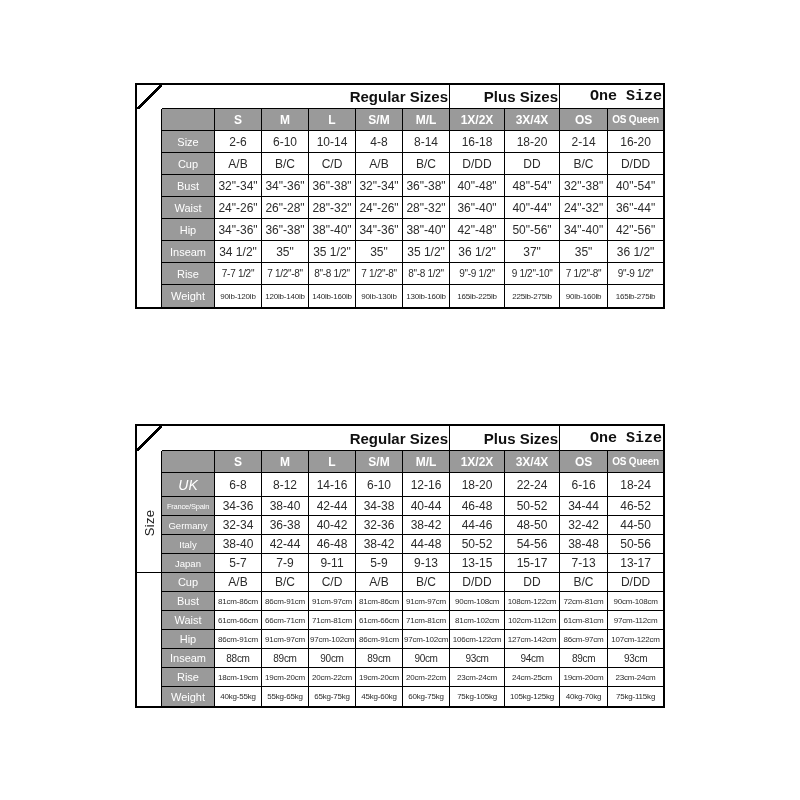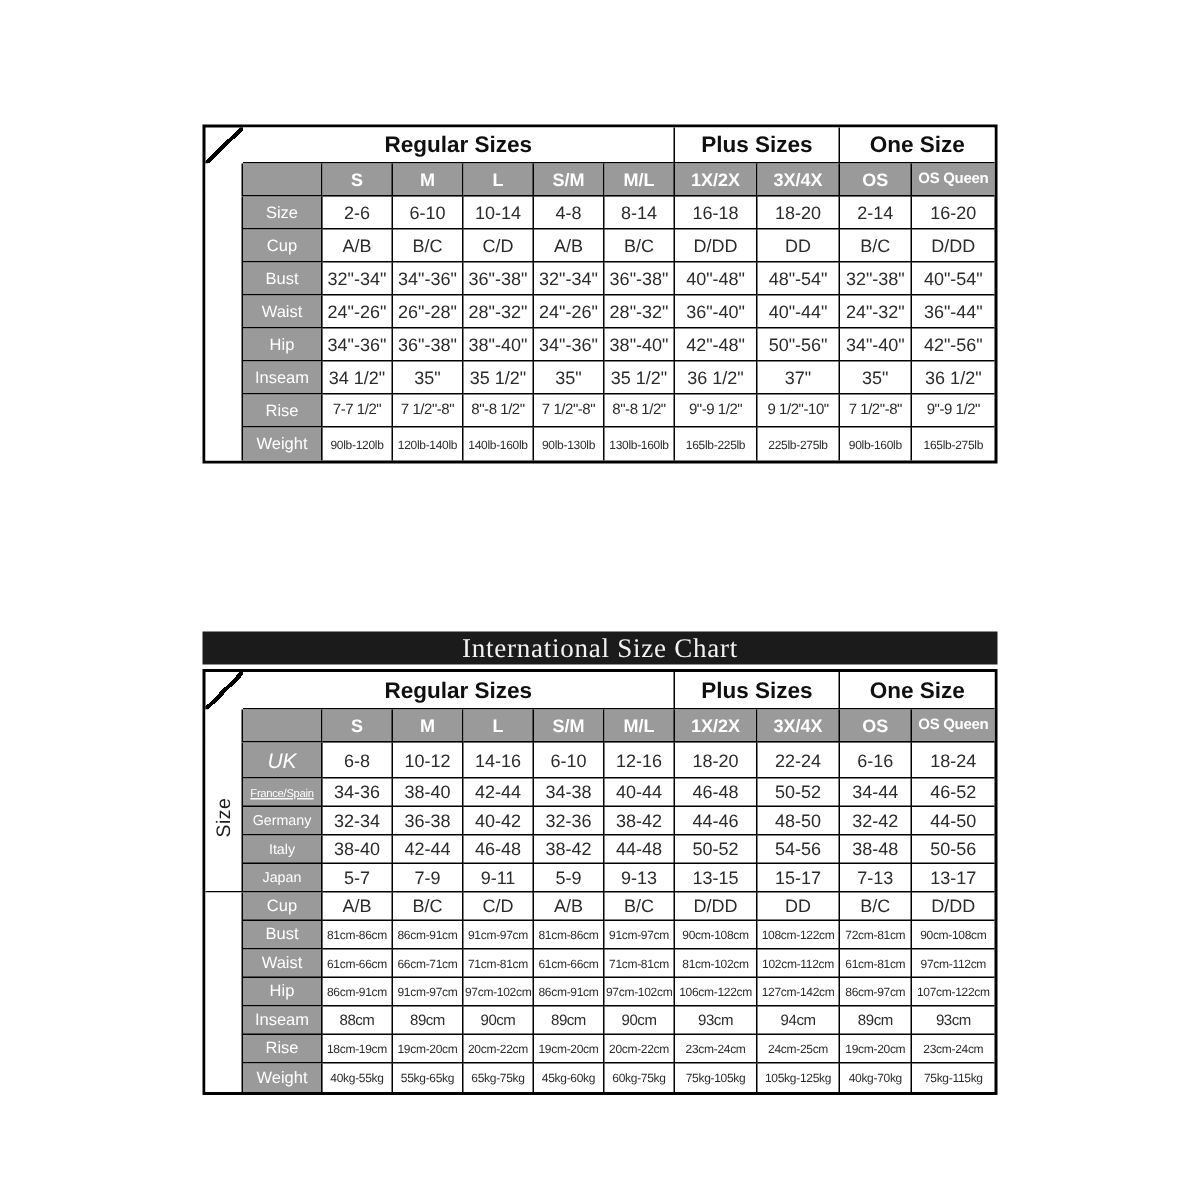--- a/index.html
+++ b/index.html
@@ -8,41 +8,41 @@
   .chart{position:absolute;left:135px;width:530px;}
   #chart-us{top:80px;}
   #chart-intl{top:421px;}
   .titlebar{height:22px;background:var(--titlebar,#1b1b1b);color:#f2f2f2;text-align:center;
             font-family:"Liberation Serif", serif;font-size:18px;line-height:22px;letter-spacing:.5px;}
   table.size-table{border-collapse:separate;border-spacing:0;table-layout:fixed;width:526px;
                    border:2px solid #000;margin-top:3px;background:#fff;}
   td{padding:0 1px;margin:0;text-align:center;vertical-align:middle;overflow:hidden;
      white-space:nowrap;border:0;color:#2b2b2b;}
   
-  td.group{font-weight:bold;font-size:15px;color:#101010;border-right:1px solid #000;border-bottom:1px solid #000;background:#fff;}
-  tr.group-row td:last-child{border-right:0;}
+  td.group{font-weight:bold;font-size:15px;color:#101010;border-right:1px solid #000;border-bottom:1px solid #000;background:#fff;text-align:right;}
+  tr.group-row td:last-child{border-right:0;font-family:Liberation Mono, monospace;}
   td.corner{border:0;background-image:linear-gradient(to bottom right,transparent 46%,#000 46%,#000 54%,transparent 54%);}
   
   td.colhead{background:var(--gray,#9a9a9a);color:#fff;font-weight:bold;font-size:12px;
              border-right:1px solid #000;border-bottom:1px solid #000;}
   td.colhead.cond{font-size:10px;letter-spacing:-.2px;}
   td.labelblank{background:var(--gray,#9a9a9a);border-right:1px solid #000;border-bottom:1px solid #000;}
   tr.colhead-row td:last-child{border-right:0;}
   
   td.narrow{border-right:1px solid #000;background:#fff;position:relative;}
   td.narrow.nb{border-right:1px solid #000;}
   td.narrow.sizeend{border-bottom:1px solid #000;}
   .vtext{position:absolute;left:50%;top:50%;transform:translate(-50%,-50%) rotate(-90deg);
          font-size:13px;color:#1c1c1c;letter-spacing:.3px;}
   
   td.rowlabel{background:var(--gray,#9a9a9a);color:#fff;font-size:11px;
               border-right:1px solid #000;border-bottom:1px solid #000;}
   td.rowlabel.lg{font-size:14px;font-style:italic;}
   td.rowlabel.sm{font-size:9.5px;text-align:center;}
-  td.rowlabel.xs{font-size:7.5px;letter-spacing:-.2px;text-decoration:underline;}
+  td.rowlabel.xs{font-size:7.5px;letter-spacing:-.2px;}
   td.cell{font-size:12px;border-right:1px solid #000;border-bottom:1px solid #000;}
   td.cell.sm{font-size:10px;letter-spacing:-.3px;}
   td.cell.xs{font-size:8px;letter-spacing:-.2px;}
   tr.body-row td:last-child{border-right:0;}
   table.size-table tr:last-child td.rowlabel,
   table.size-table tr:last-child td.cell{border-bottom:0;}
   
   #chart-us tr.group-row{height:24px}
   #chart-us tr.colhead-row{height:22px}
   #chart-us tr.body-row{height:22px}
@@ -186,21 +186,20 @@
             <td class="cell xs">165lb-225lb</td>
             <td class="cell xs">225lb-275lb</td>
             <td class="cell xs">90lb-160lb</td>
             <td class="cell xs">165lb-275lb</td>
           </tr>
         </tbody>
       </table>
   </div>
 
   <div class="chart" id="chart-intl">
-    <div class="titlebar">International Size Chart</div>
     <table class="size-table">
         <colgroup>
           <col style="width: 25px;">
           <col style="width: 53px;">
           <col style="width: 47px;">
           <col style="width: 47px;">
           <col style="width: 47px;">
           <col style="width: 47px;">
           <col style="width: 47px;">
           <col style="width: 55px;">
@@ -227,21 +226,21 @@
             <td class="colhead">3X/4X</td>
             <td class="colhead">OS</td>
             <td class="colhead cond">OS Queen</td>
           </tr>
           <tr class="body-row tall">
             <td class="narrow sizeend" rowspan="5">
               <span class="vtext">Size</span>
             </td>
             <td class="rowlabel lg">UK</td>
             <td class="cell ">6-8</td>
-            <td class="cell ">10-12</td>
+            <td class="cell ">8-12</td>
             <td class="cell ">14-16</td>
             <td class="cell ">6-10</td>
             <td class="cell ">12-16</td>
             <td class="cell ">18-20</td>
             <td class="cell ">22-24</td>
             <td class="cell ">6-16</td>
             <td class="cell ">18-24</td>
           </tr>
           <tr class="body-row">
             <td class="rowlabel xs">France/Spain</td>

